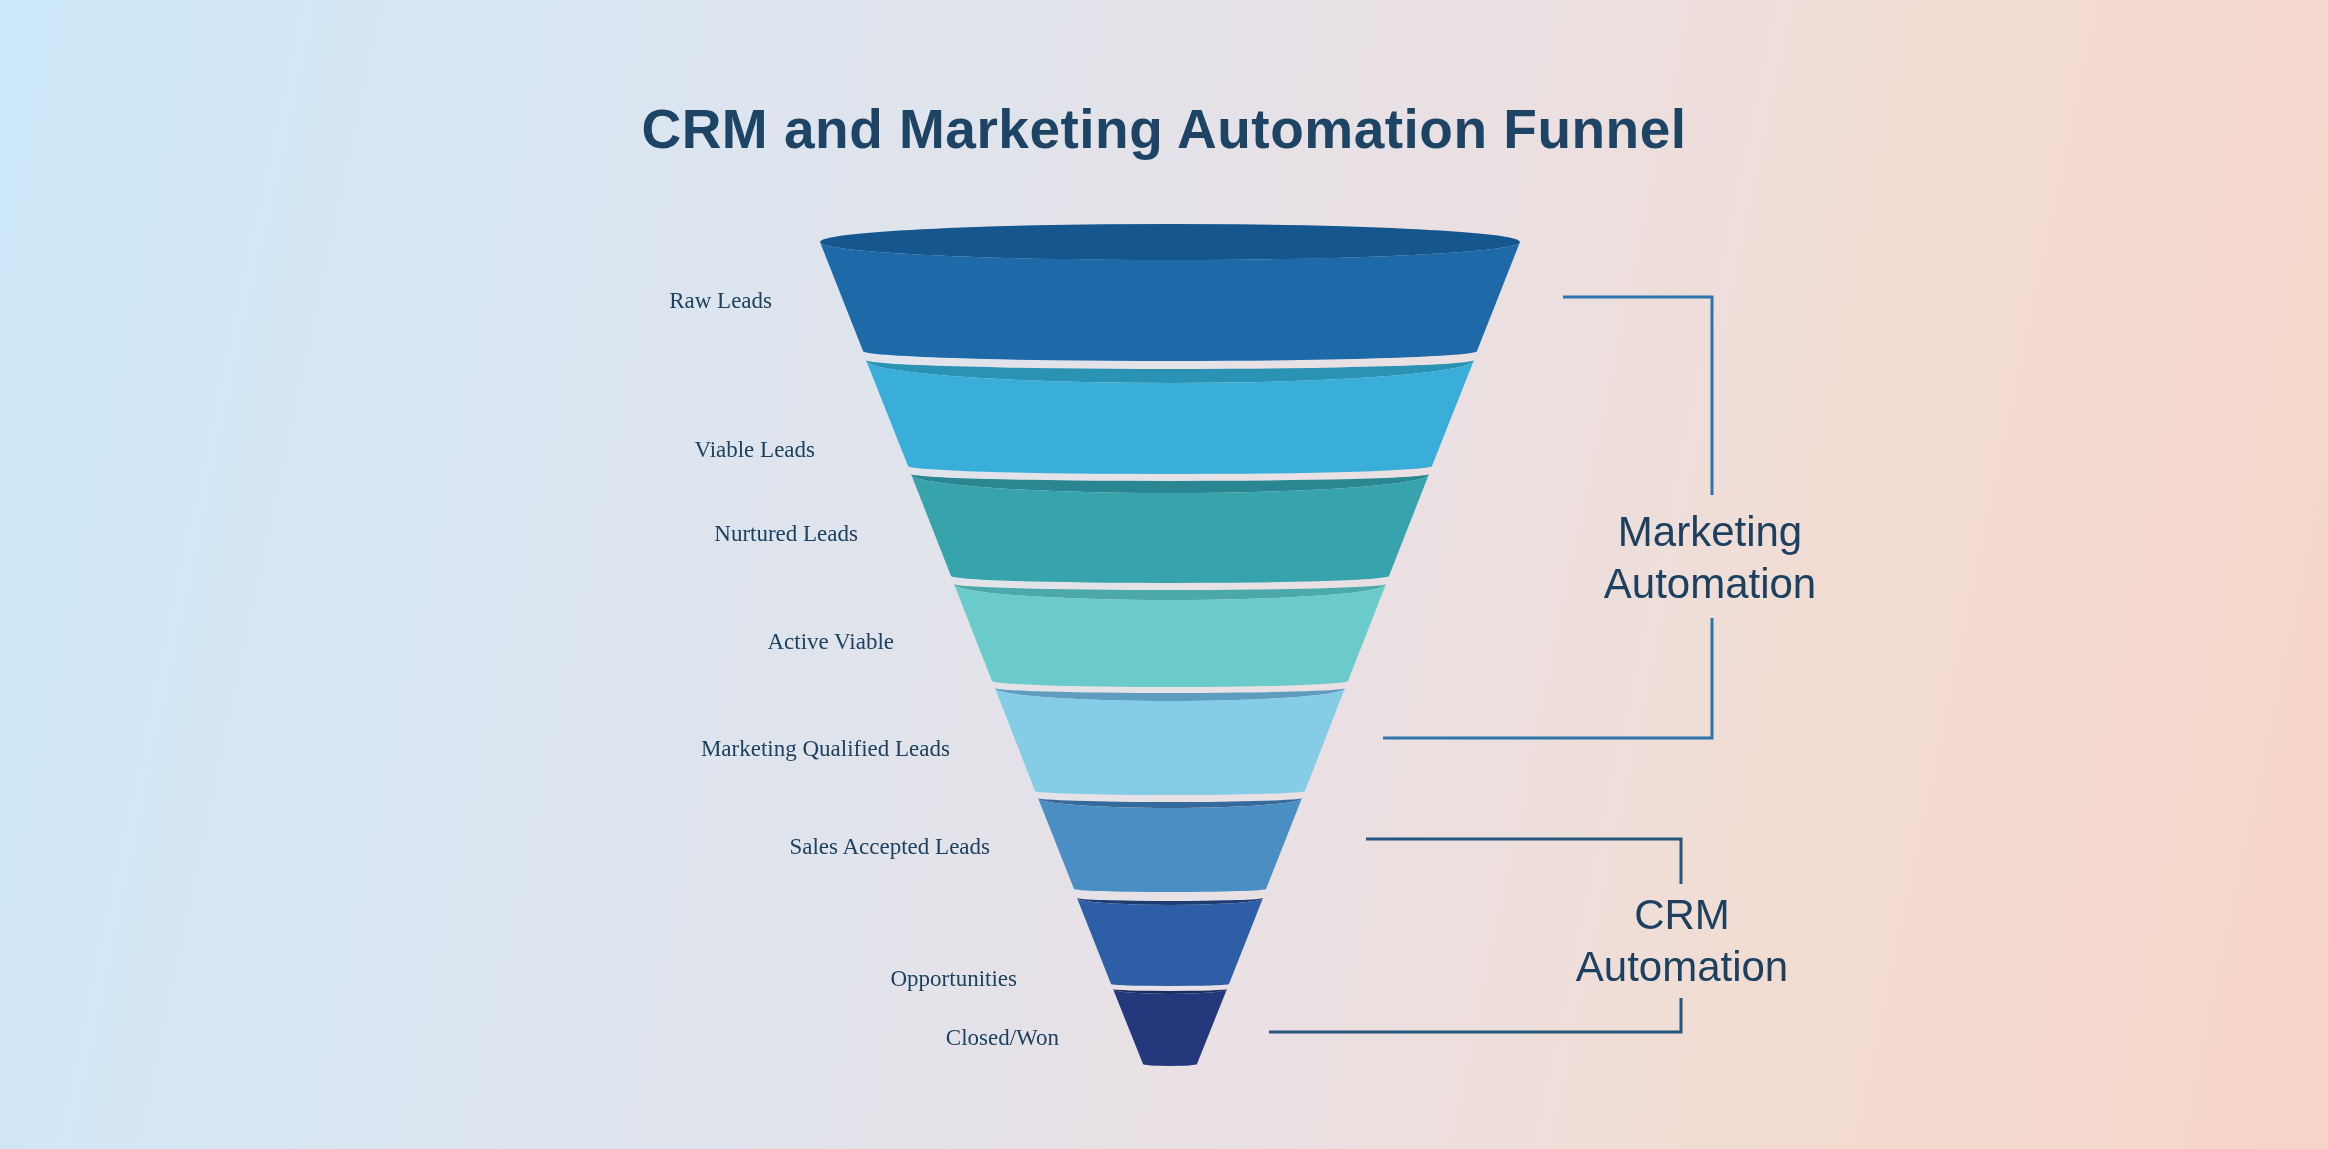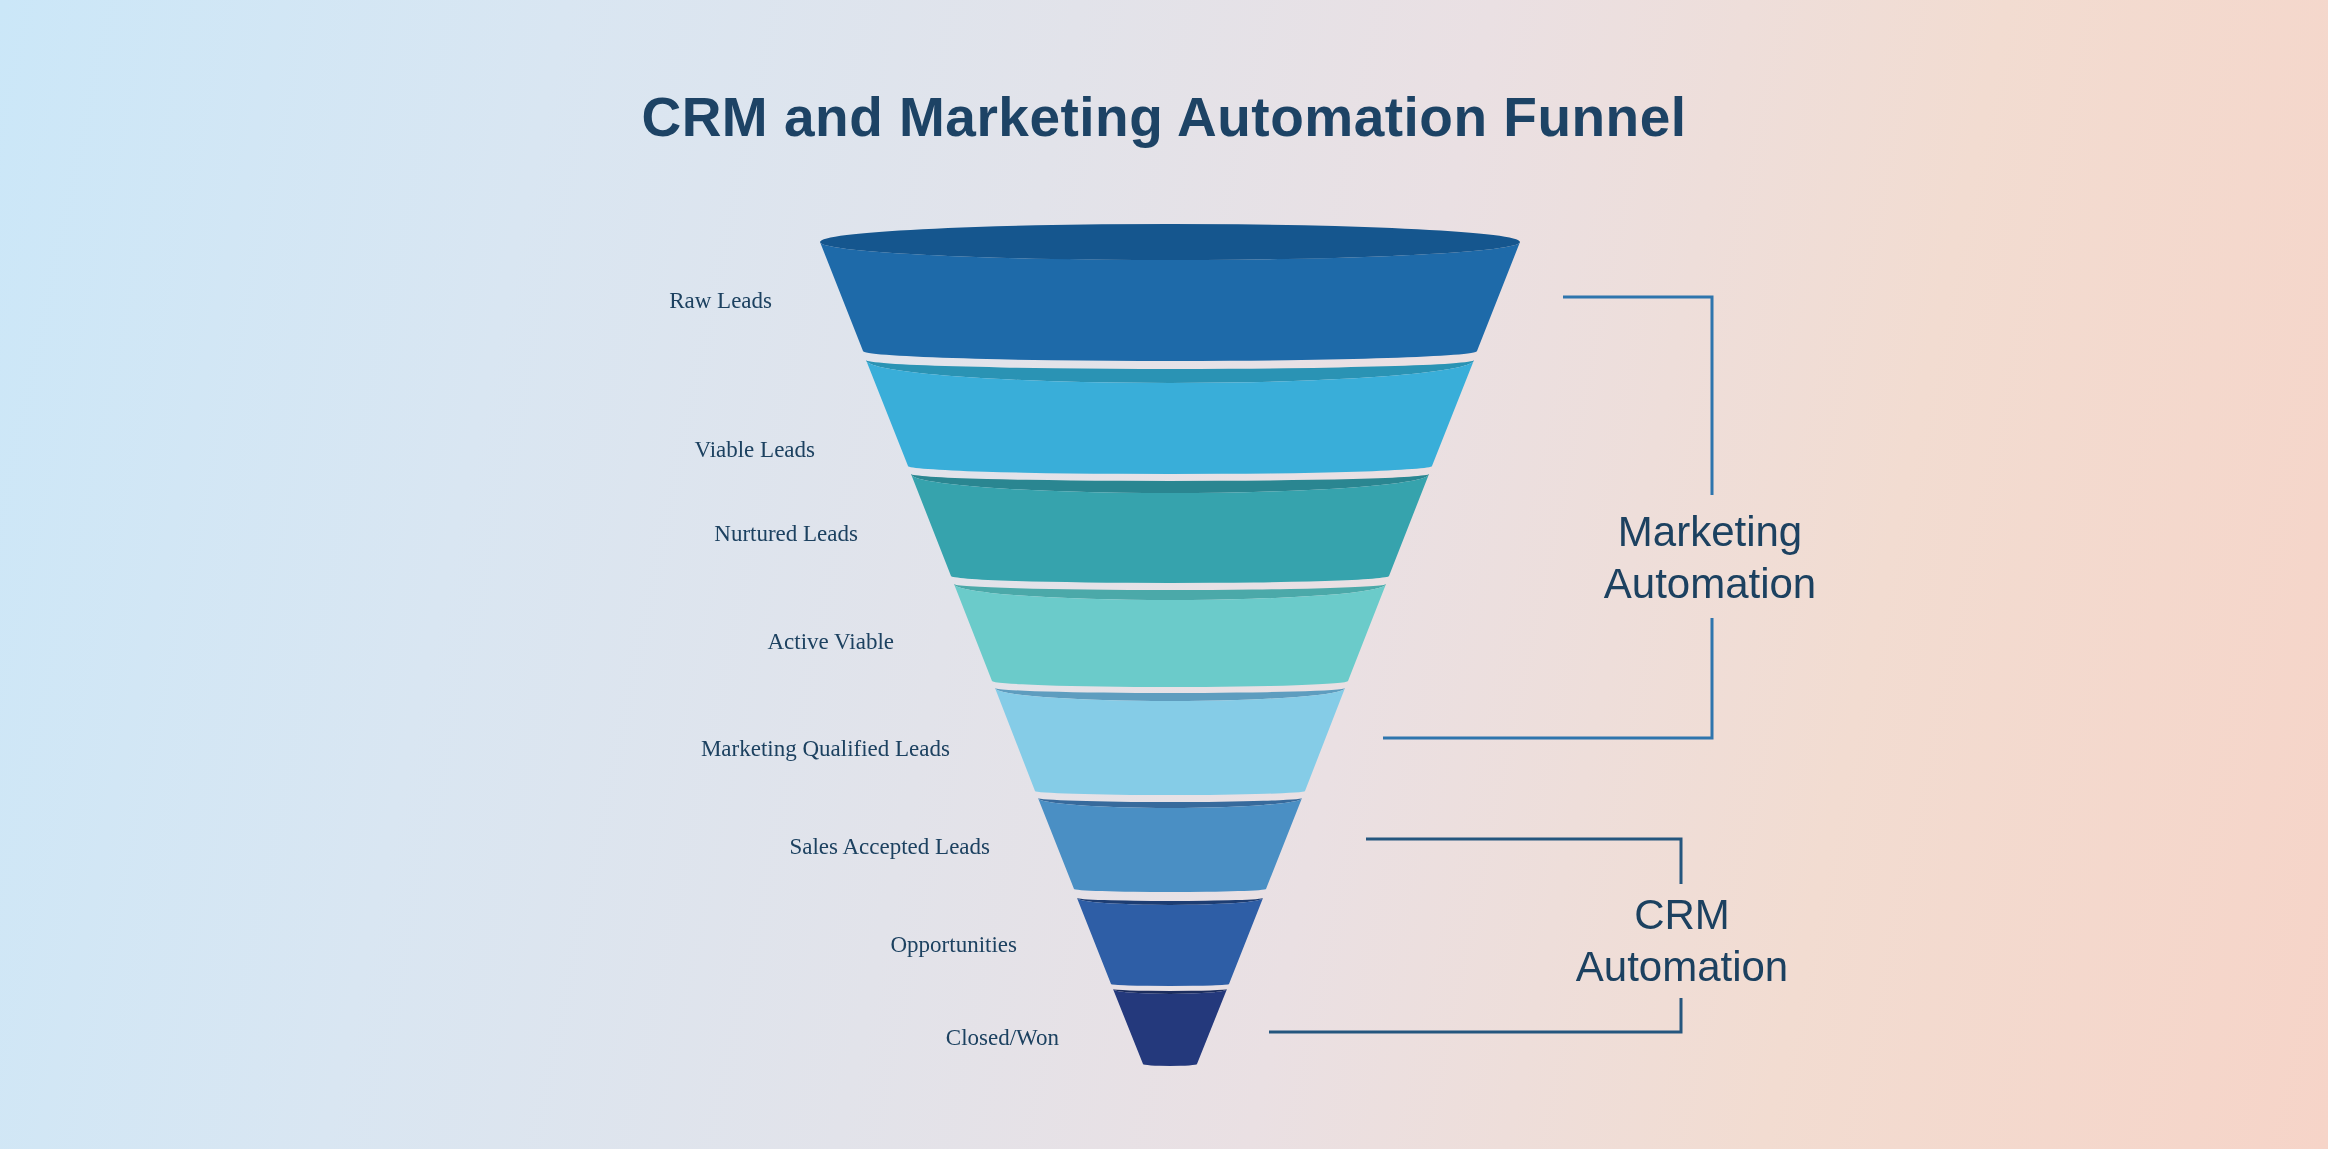--- a/index.html
+++ b/index.html
@@ -9,21 +9,21 @@
     height: 1149px;
     overflow: hidden;
     font-family: "Liberation Sans", sans-serif;
     background: linear-gradient(102deg,
       #cbe7f8 0%, #d9e6f2 22%, #e2e3ea 42%,
       #eae0e3 58%, #f2dcd1 78%, #f6d4c8 100%);
   }
   #page-title {
     position: absolute;
     left: 0; right: 0; top: 88px;
-    margin: 0;
+    margin: 12px;
     text-align: center;
     font-size: 55px;
     line-height: 58px;
     font-weight: 700;
     color: #1d4365;
     letter-spacing: 0.5px;
   }
   #funnel-svg { position: absolute; left: 0; top: 0; }
   .bracket-line { fill: none; stroke-width: 3px; }
   .stage-label {
@@ -106,21 +106,21 @@
       <path class="bracket-line" d="M1681 998 V1032 H1269" stroke="#24567e"></path>
     </g>
   </svg>
 
   <div class="stage-label" style="right:1556px; top:277px;">Raw Leads</div>
   <div class="stage-label" style="right:1513px; top:393px;margin-top:33px;">Viable Leads</div>
   <div class="stage-label" style="right:1470px; top:510px;">Nurtured Leads</div>
   <div class="stage-label" style="right:1434px; top:618px;">Active Viable</div>
   <div class="stage-label" style="right:1338px; top:823px;">Sales Accepted Leads</div>
   <div class="stage-label" style="right:1378px; top:725px;">Marketing Qualified Leads</div>
-  <div class="stage-label" style="right:1311px; top:921px;">Opportunities</div>
+  <div class="stage-label" style="right:1311px; top:955px;">Opportunities</div>
   <div class="stage-label" style="right:1269px; top:1014px;margin-left:44px;">Closed/Won</div>
 
   <div class="bracket-label" style="left:1510px; top:506px;">
     <span>Marketing</span>
     <span>Automation</span>
   </div>
   <div class="bracket-label" style="left:1482px; top:889px;">
     <span>CRM</span>
     <span>Automation</span>
   </div>

